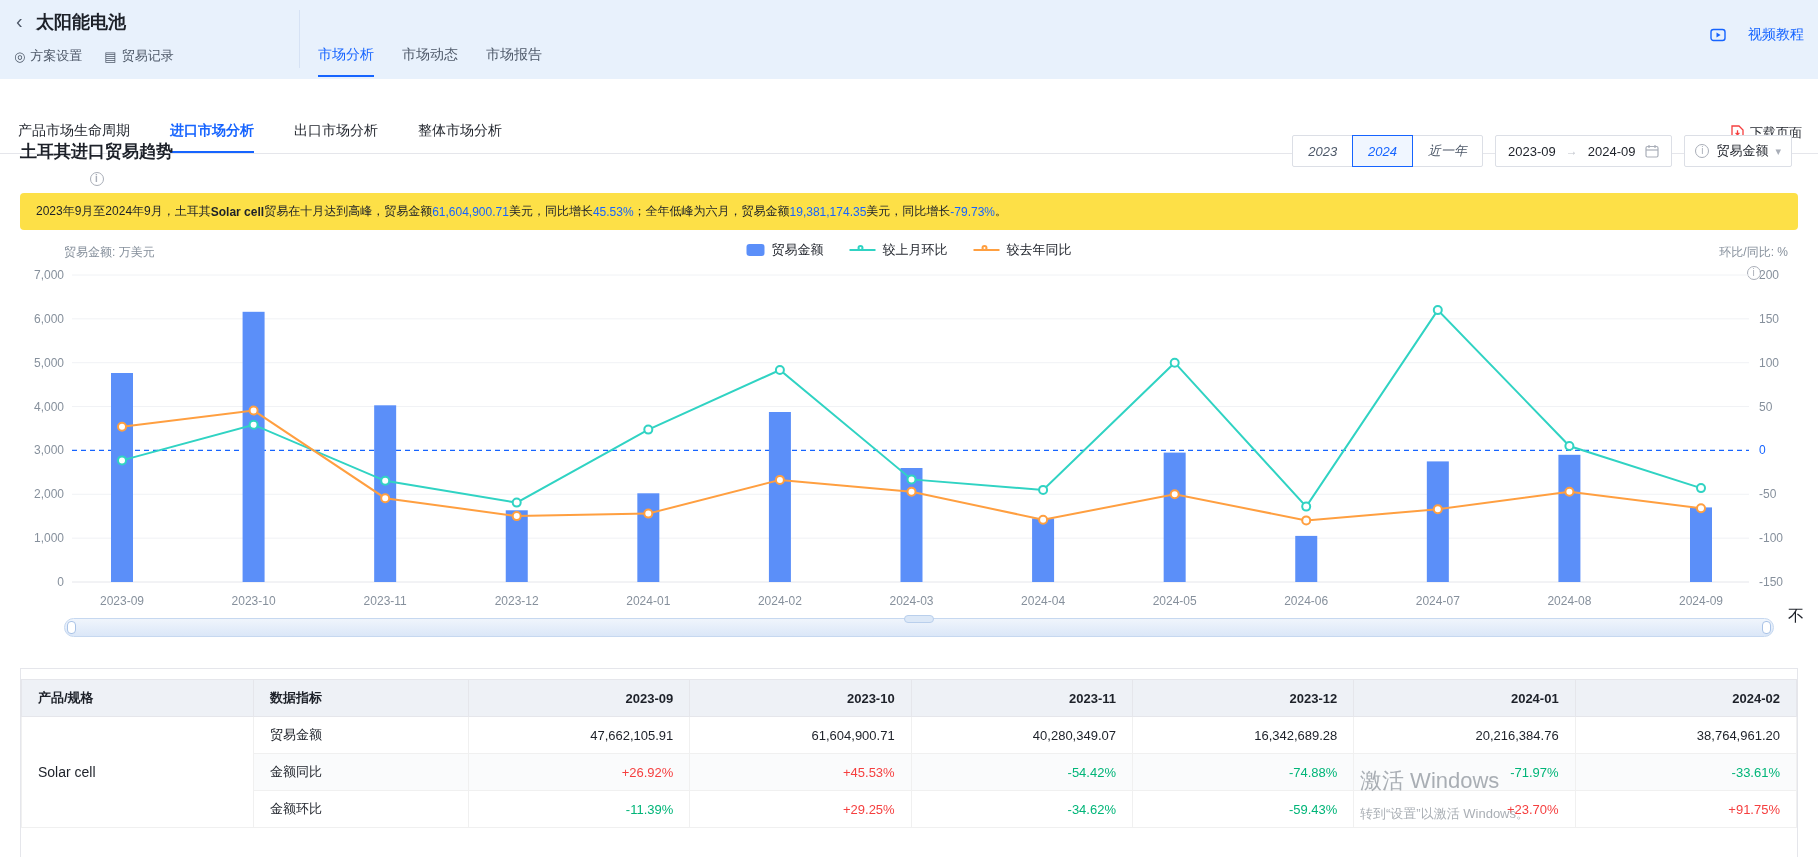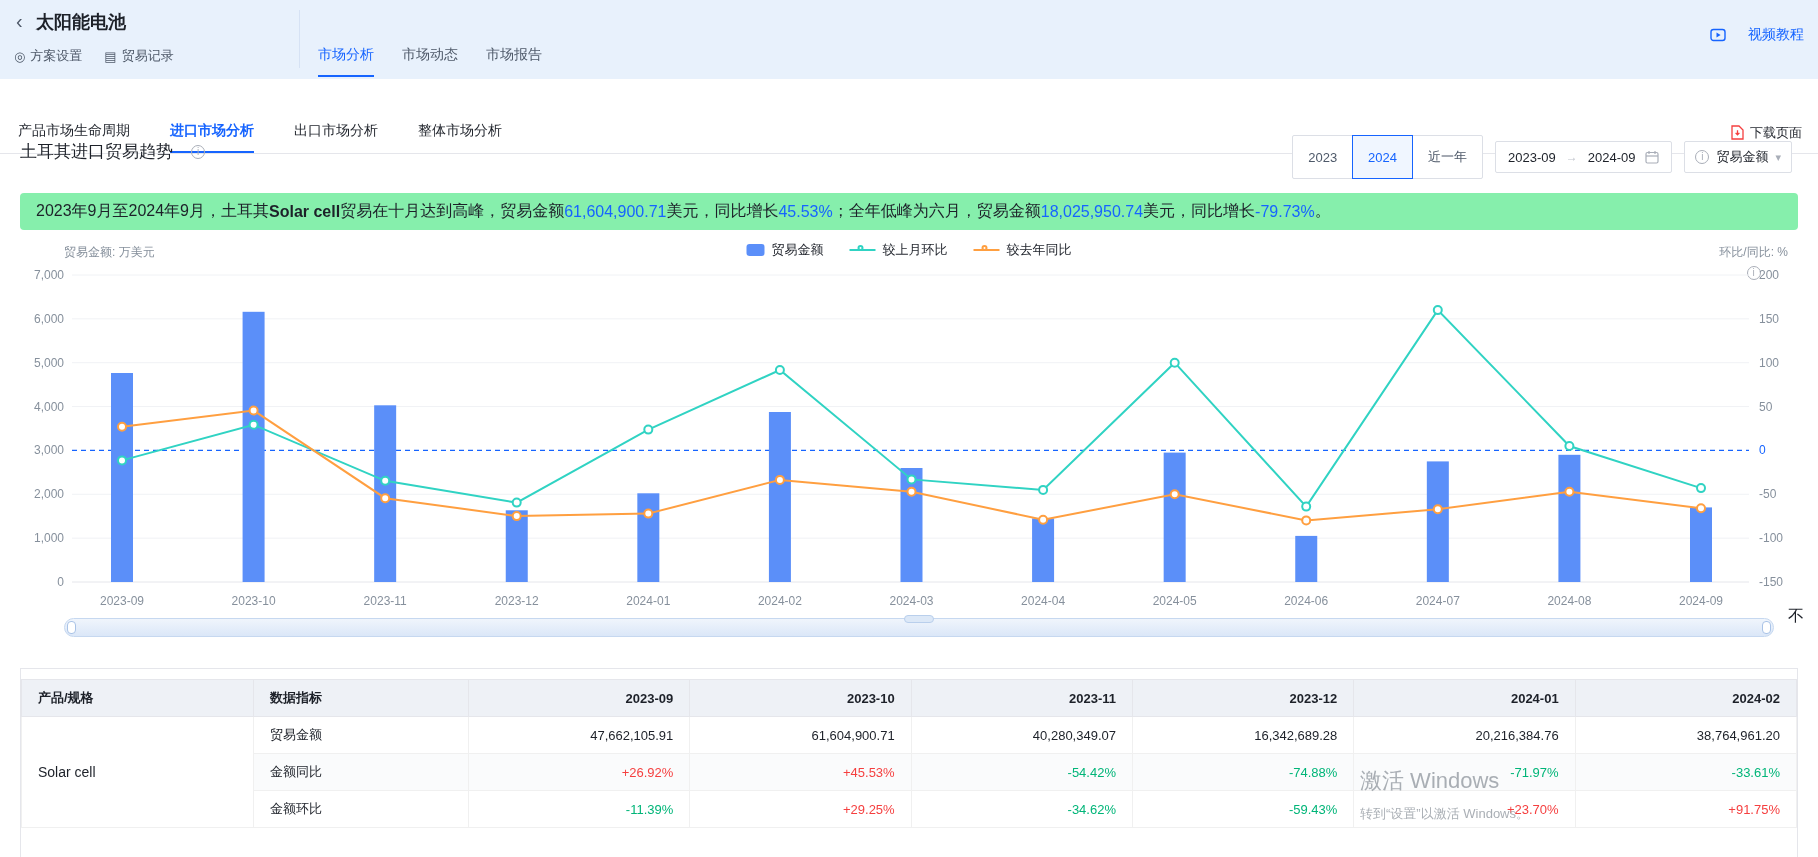--- a/index.html
+++ b/index.html
@@ -27,36 +27,36 @@
   .sub-tabs .item.active{color:var(--accent);border-bottom-color:var(--accent);}
   .video-link{position:absolute;right:14px;top:26px;display:flex;align-items:center;gap:22px;color:var(--accent);font-size:14px;cursor:pointer;}
 
   
   .nav2{position:absolute;top:79px;left:0;width:1818px;height:43px;background:#fff;border-bottom:1px solid var(--line);display:flex;align-items:stretch;padding-left:18px;gap:40px;margin-top:32px;}
   .nav2 .item{display:flex;align-items:center;font-size:14px;border-bottom:2px solid transparent;cursor:pointer;color:var(--txt);}
   .nav2 .item.active{color:var(--accent);border-bottom-color:var(--accent);font-weight:600;}
   .download-page{position:absolute;right:16px;top:0;height:43px;display:flex;align-items:center;gap:6px;font-size:13px;color:var(--txt);cursor:pointer;}
 
   
-  .trend-title{position:absolute;left:20px;top:140px;font-size:17px;font-weight:400;display:flex;align-items:center;gap:18px;}
+  .trend-title{position:absolute;left:20px;top:140px;font-size:17px;font-weight:700;display:flex;align-items:center;gap:9px;flex-direction:column;}
   .controls{position:absolute;right:26px;top:135px;display:flex;align-items:center;gap:12px;}
   .seg{display:flex;}
-  .seg .btn{height:44px;padding:0 15px;border:1px solid #dcdfe6;background:#fff;font-size:13px;color:var(--sub);display:flex;align-items:center;cursor:pointer;margin-left:-1px;}
+  .seg .btn{height:32px;padding:0 15px;border:1px solid #dcdfe6;background:#fff;font-size:13px;color:var(--sub);display:flex;align-items:center;cursor:pointer;margin-left:-1px;font-style:italic;}
   .seg .btn:first-child{border-radius:2px 0 0 2px;margin-left:0;}
   .seg .btn:last-child{border-radius:0 2px 2px 0;}
   .seg .btn.active{color:var(--accent);border-color:var(--accent);background:#f0f6ff;z-index:2;}
   .datebox{height:32px;border:1px solid #dcdfe6;border-radius:2px;background:#fff;display:flex;align-items:center;gap:10px;padding:0 12px;font-size:13px;color:var(--txt);cursor:pointer;}
   .datebox .arr{color:#c0c4cc;font-size:12px;}
   .dropdown{height:32px;border:1px solid #dcdfe6;border-radius:2px;background:#fff;display:flex;align-items:center;gap:7px;padding:0 10px;font-size:13px;color:var(--txt);cursor:pointer;}
   .caret{color:#a9aeb8;font-size:11px;}
 
   .info-i{display:inline-flex;width:14px;height:14px;border:1px solid #a9aeb8;border-radius:50%;color:#a9aeb8;font-size:10px;line-height:1;align-items:center;justify-content:center;font-style:normal;cursor:pointer;flex:none;}
 
   
-  .banner{position:absolute;left:20px;top:193px;width:1778px;height:37px;background:#86efac;border-radius:4px;display:flex;align-items:center;padding:0 16px;font-size:16px;color:var(--txt);white-space:nowrap;overflow:hidden;}
+  .banner{position:absolute;left:20px;top:193px;width:1778px;height:37px;background:#fde047;border-radius:4px;display:flex;align-items:center;padding:0 16px;font-size:12px;color:var(--txt);white-space:nowrap;overflow:hidden;}
   .banner .b{font-weight:700;}
   .banner .hl{color:var(--accent);}
 
   
   .axis-unit-left{position:absolute;left:64px;top:244px;font-size:12px;color:var(--mut);}
   .axis-unit-right{position:absolute;right:30px;top:244px;font-size:12px;color:var(--mut);display:flex;align-items:center;gap:5px;flex-direction:column;}
   .legend{position:absolute;left:50%;top:241px;transform:translateX(-50%);display:flex;align-items:center;gap:26px;font-size:13px;color:var(--txt);}
   .legend .li{display:flex;align-items:center;gap:7px;cursor:pointer;}
   .sw-bar{width:18px;height:12px;border-radius:3px;background:var(--bar);}
   .sw-line{position:relative;width:26px;height:2px;}
@@ -171,21 +171,21 @@
 </div>
 
 <div class="banner" id="banner">
     <span class="">2023年9月至2024年9月，土耳其</span>
     <span class="b">Solar cell</span>
     <span class="">贸易在十月达到高峰，贸易金额</span>
     <span class="hl">61,604,900.71</span>
     <span class="">美元，同比增长</span>
     <span class="hl">45.53%</span>
     <span class="">；全年低峰为六月，贸易金额</span>
-    <span class="hl">18,025,950.74</span>
+    <span class="hl">19,381,174.35</span>
     <span class="">美元，同比增长</span>
     <span class="hl">-79.73%</span>
     <span class="">。</span>
   </div>
 
 <span class="axis-unit-left">贸易金额: 万美元</span>
 <div class="legend">
   <span class="li">
     <span class="sw-bar"></span>
     <span>贸易金额</span>

